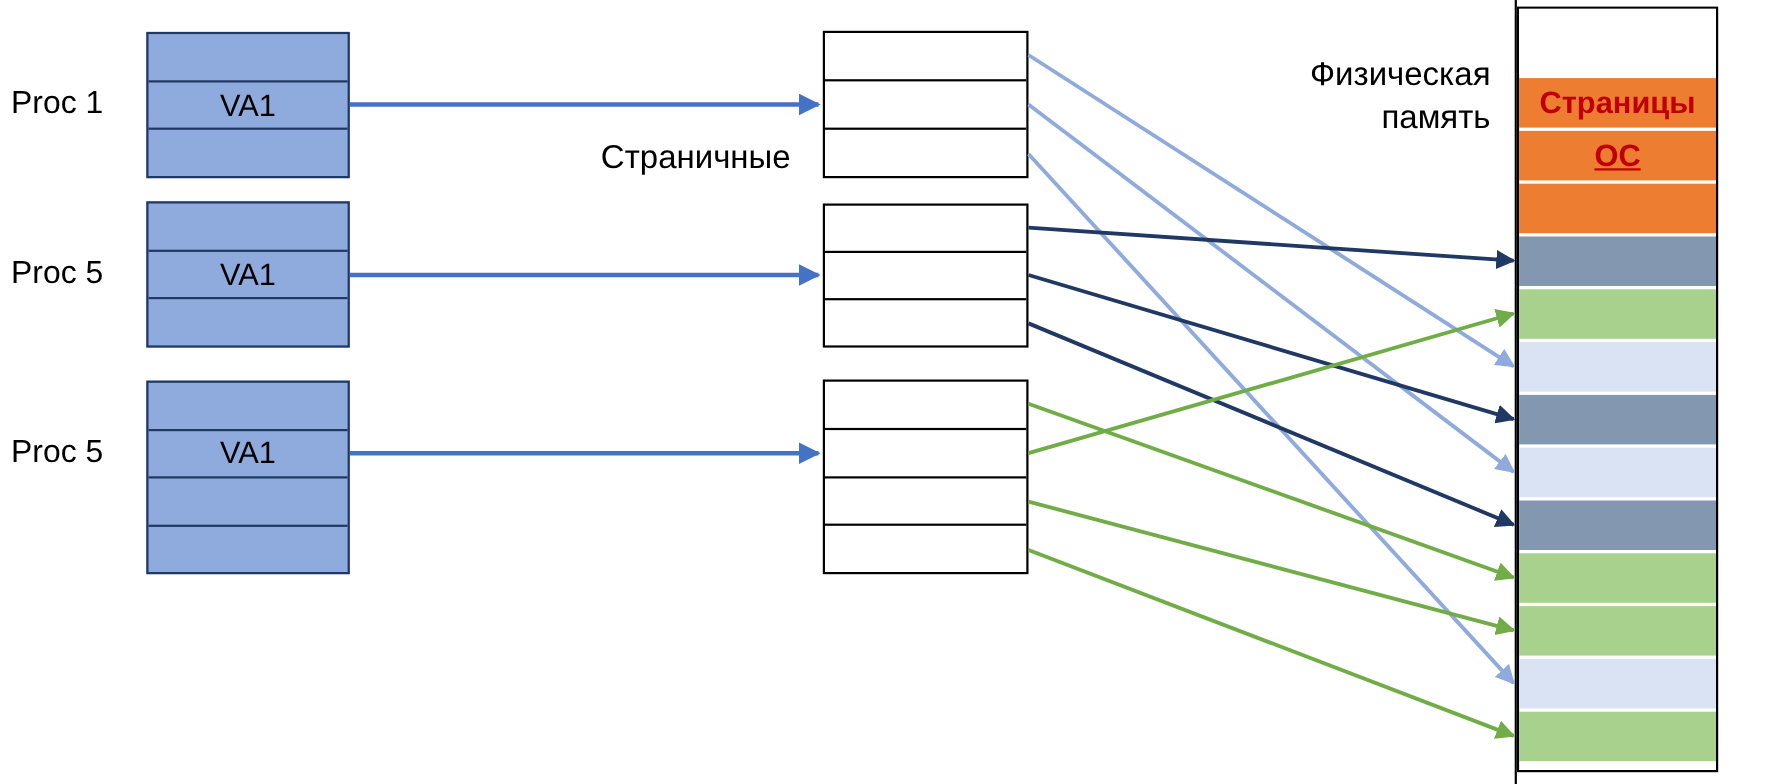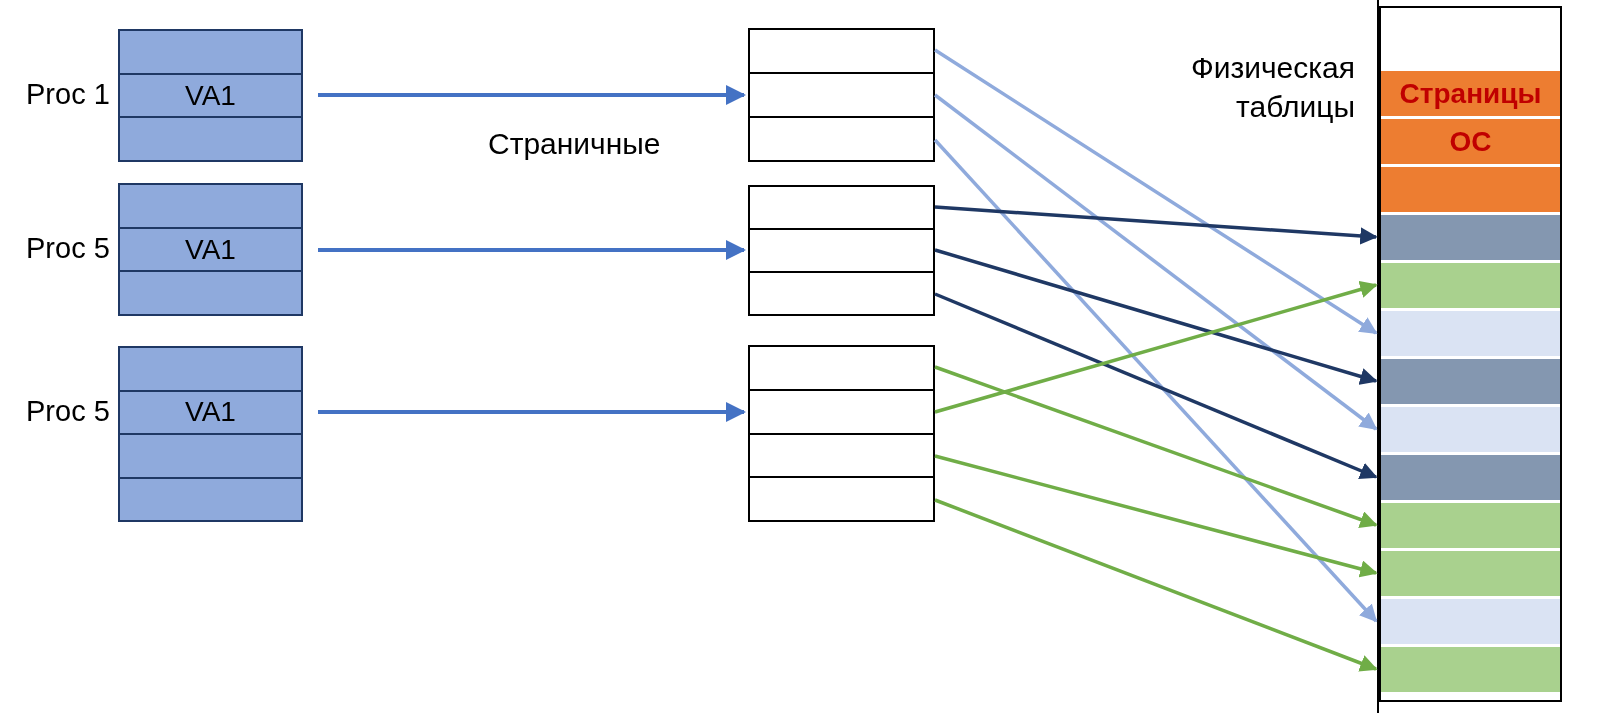--- a/index.html
+++ b/index.html
@@ -1,39 +1,39 @@
 <!DOCTYPE html>
 <html style="--os: #ED7D31; --os-text: #C00000; --proc1: #DAE3F3; --proc2: #8497B0; --proc3: #A9D18E; --free: #FFFFFF; --proc-box-fill: #8FAADC; --box-border: #1F3864; --table-border: #000000; --lookup-arrow: #4472C4; --proc1-arrow: #8FAADC; --proc2-arrow: #1F3864; --proc3-arrow: #70AD47;"><head>
 <meta charset="utf-8">
 <style>
   * { margin:0; padding:0; box-sizing:border-box; }
   html,body { background:#fff; }
   body { font-family:"Liberation Sans","DejaVu Sans",sans-serif; }
 
   .canvas { position:relative; width:1610px; height:713px; background:#fff; overflow:hidden; }
 
-  .proc-label { position:absolute; left:26px; width:115px; font-size:29px; color:#000; }
+  .proc-label { position:absolute; left:10px; width:115px; font-size:29px; color:#000; }
 
-  .proc-box { position:absolute; left:118px; width:185px;
+  .proc-box { position:absolute; left:133px; width:185px;
               background:var(--proc-box-fill,#8FAADC);
               border:2px solid var(--box-border,#1F3864);
               display:flex; flex-direction:column; }
   .proc-box .row { flex:1; border-top:2px solid var(--box-border,#1F3864);
                    display:flex; align-items:center; justify-content:center;
                    font-size:28px; color:#000; }
   .proc-box .row:first-child { border-top:none; }
 
   .table { position:absolute; left:748px; width:187px; background:#fff;
            border:2px solid var(--table-border,#000);
            display:flex; flex-direction:column; }
   .table .row { flex:1; border-top:2px solid var(--table-border,#000); }
   .table .row:first-child { border-top:none; }
 
   .caption { position:absolute; font-size:30px; line-height:39px; color:#000; }
-  .pt-caption { left:488px; top:124px; width:225px; text-align:left; }
+  .pt-caption { left:520px; top:124px; width:225px; text-align:center; }
   .pm-caption { left:1140px; top:48px; width:215px; text-align:right; }
 
   .mem-axis { position:absolute; left:1377px; top:0; width:2px; height:713px; background:#000; }
 
   .memory { position:absolute; left:1379px; top:6px; width:183px; height:696px;
             border:2px solid #000; background:#fff;
             display:flex; flex-direction:column; }
   .memory .mrow { flex:0 0 auto; margin-bottom:3px;
                   display:flex; align-items:center; justify-content:center;
                   font-size:28px; font-weight:bold; color:var(--os-text,#C00000); }
@@ -82,28 +82,28 @@
     </div>
   <div class="table" id="page-table-2" style="top:345px;height:177px">
       <div class="row"></div>
       <div class="row"></div>
       <div class="row"></div>
       <div class="row"></div>
     </div>
 
   <div class="caption pm-caption">
     <div>Физическая</div>
-    <div>таблицы</div>
+    <div>память</div>
   </div>
 
   <div class="mem-axis"></div>
   <div class="memory" id="memory-column">
       <div class="mrow" style="height: 60px; background: rgb(255, 255, 255);"></div>
       <div class="mrow" style="height: 45px; background: rgb(237, 125, 49);">Страницы</div>
-      <div class="mrow" style="height: 45px; background: rgb(237, 125, 49);">ОС</div>
+      <div class="mrow" style="height: 45px; background: rgb(237, 125, 49); text-decoration: underline;">ОС</div>
       <div class="mrow" style="height: 45px; background: rgb(237, 125, 49);"></div>
       <div class="mrow" style="height: 45px; background: rgb(132, 151, 176);"></div>
       <div class="mrow" style="height: 45px; background: rgb(169, 209, 142);"></div>
       <div class="mrow" style="height: 45px; background: rgb(218, 227, 243);"></div>
       <div class="mrow" style="height: 45px; background: rgb(132, 151, 176);"></div>
       <div class="mrow" style="height: 45px; background: rgb(218, 227, 243);"></div>
       <div class="mrow" style="height: 45px; background: rgb(132, 151, 176);"></div>
       <div class="mrow" style="height: 45px; background: rgb(169, 209, 142);"></div>
       <div class="mrow" style="height: 45px; background: rgb(169, 209, 142);"></div>
       <div class="mrow" style="height: 45px; background: rgb(218, 227, 243);"></div>

